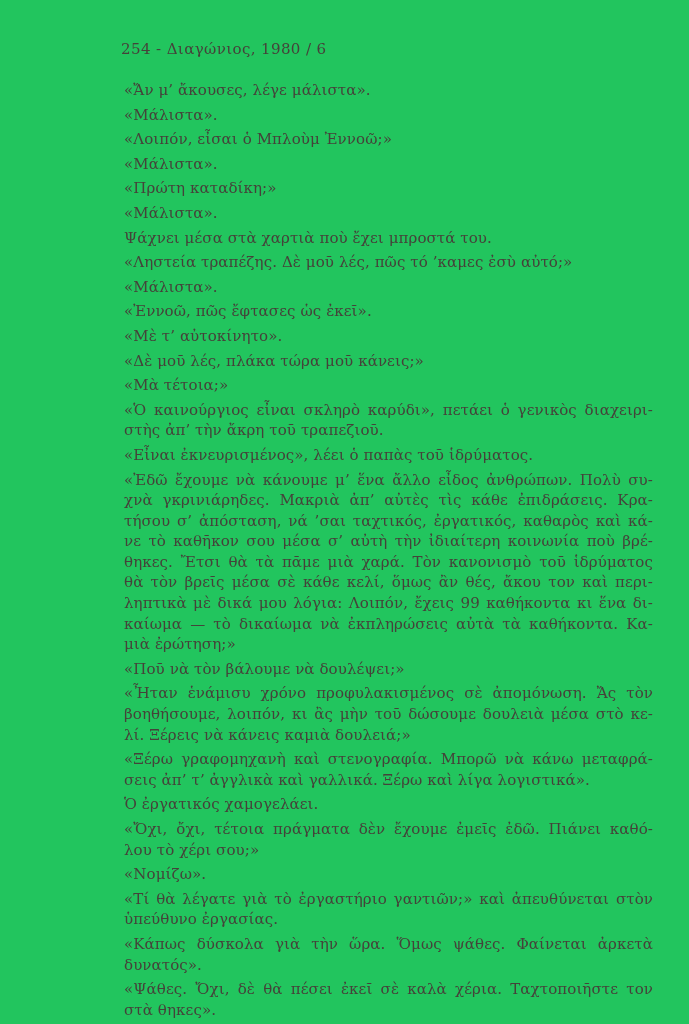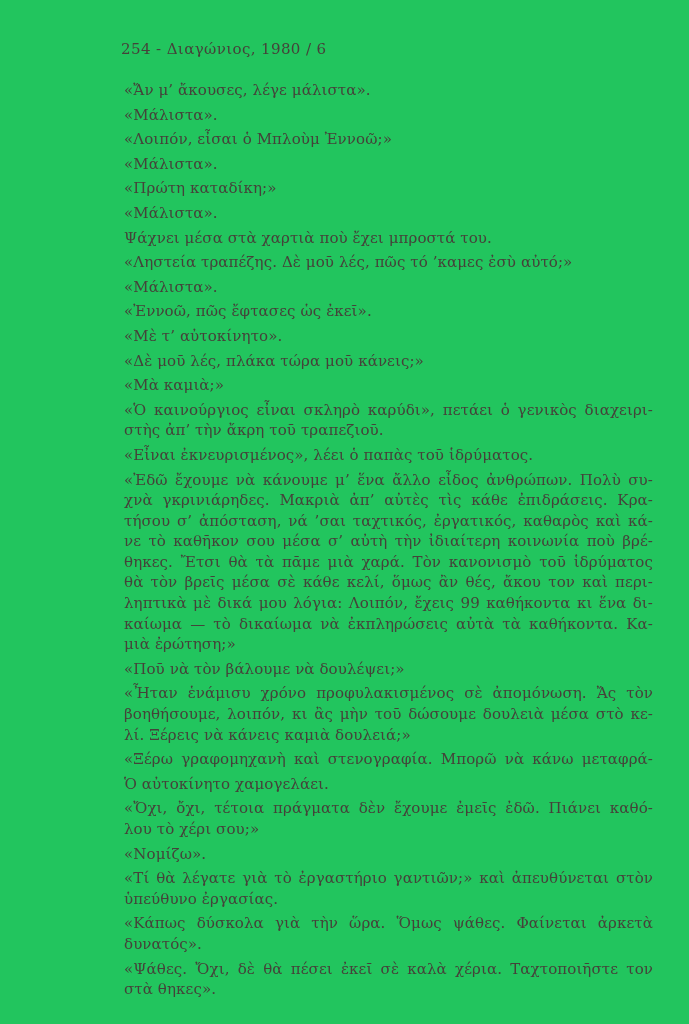--- a/index.html
+++ b/index.html
@@ -88,21 +88,21 @@
       <div class="para">
         <div class="line last">«Ἐννοῶ, πῶς ἔφτασες ὡς ἐκεῖ».</div>
       </div>
       <div class="para">
         <div class="line last">«Μὲ τ’ αὐτοκίνητο».</div>
       </div>
       <div class="para">
         <div class="line last">«Δὲ μοῦ λές, πλάκα τώρα μοῦ κάνεις;»</div>
       </div>
       <div class="para">
-        <div class="line last">«Μὰ καμιὰ;»</div>
+        <div class="line last">«Μὰ τέτοια;»</div>
       </div>
       <div class="para">
         <div class="line just">«Ὁ καινούργιος εἶναι σκληρὸ καρύδι», πετάει ὁ γενικὸς διαχειρι-</div>
         <div class="line last">στὴς ἀπ’ τὴν ἄκρη τοῦ τραπεζιοῦ.</div>
       </div>
       <div class="para">
         <div class="line last">«Εἶναι ἐκνευρισμένος», λέει ὁ παπὰς τοῦ ἱδρύματος.</div>
       </div>
       <div class="para">
         <div class="line just">«Ἐδῶ ἔχουμε νὰ κάνουμε μ’ ἕνα ἄλλο εἶδος ἀνθρώπων. Πολὺ συ-</div>
@@ -118,23 +118,24 @@
       <div class="para">
         <div class="line last">«Ποῦ νὰ τὸν βάλουμε νὰ δουλέψει;»</div>
       </div>
       <div class="para">
         <div class="line just">«Ἦταν ἑνάμισυ χρόνο προφυλακισμένος σὲ ἀπομόνωση. Ἄς τὸν</div>
         <div class="line just">βοηθήσουμε, λοιπόν, κι ἂς μὴν τοῦ δώσουμε δουλειὰ μέσα στὸ κε-</div>
         <div class="line last">λί. Ξέρεις νὰ κάνεις καμιὰ δουλειά;»</div>
       </div>
       <div class="para">
         <div class="line just">«Ξέρω γραφομηχανὴ καὶ στενογραφία. Μπορῶ νὰ κάνω μεταφρά-</div>
+        <div class="line last">σεις ἀπ’ τ’ ἀγγλικὰ καὶ γαλλικά. Ξέρω καὶ λίγα λογιστικά».</div>
       </div>
       <div class="para">
-        <div class="line last">Ὁ αὐτοκίνητο χαμογελάει.</div>
+        <div class="line last">Ὁ ἐργατικός χαμογελάει.</div>
       </div>
       <div class="para">
         <div class="line just">«Ὄχι, ὄχι, τέτοια πράγματα δὲν ἔχουμε ἐμεῖς ἐδῶ. Πιάνει καθό-</div>
         <div class="line last">λου τὸ χέρι σου;»</div>
       </div>
       <div class="para">
         <div class="line last">«Νομίζω».</div>
       </div>
       <div class="para">
         <div class="line just">«Τί θὰ λέγατε γιὰ τὸ ἐργαστήριο γαντιῶν;» καὶ ἀπευθύνεται στὸν</div>

